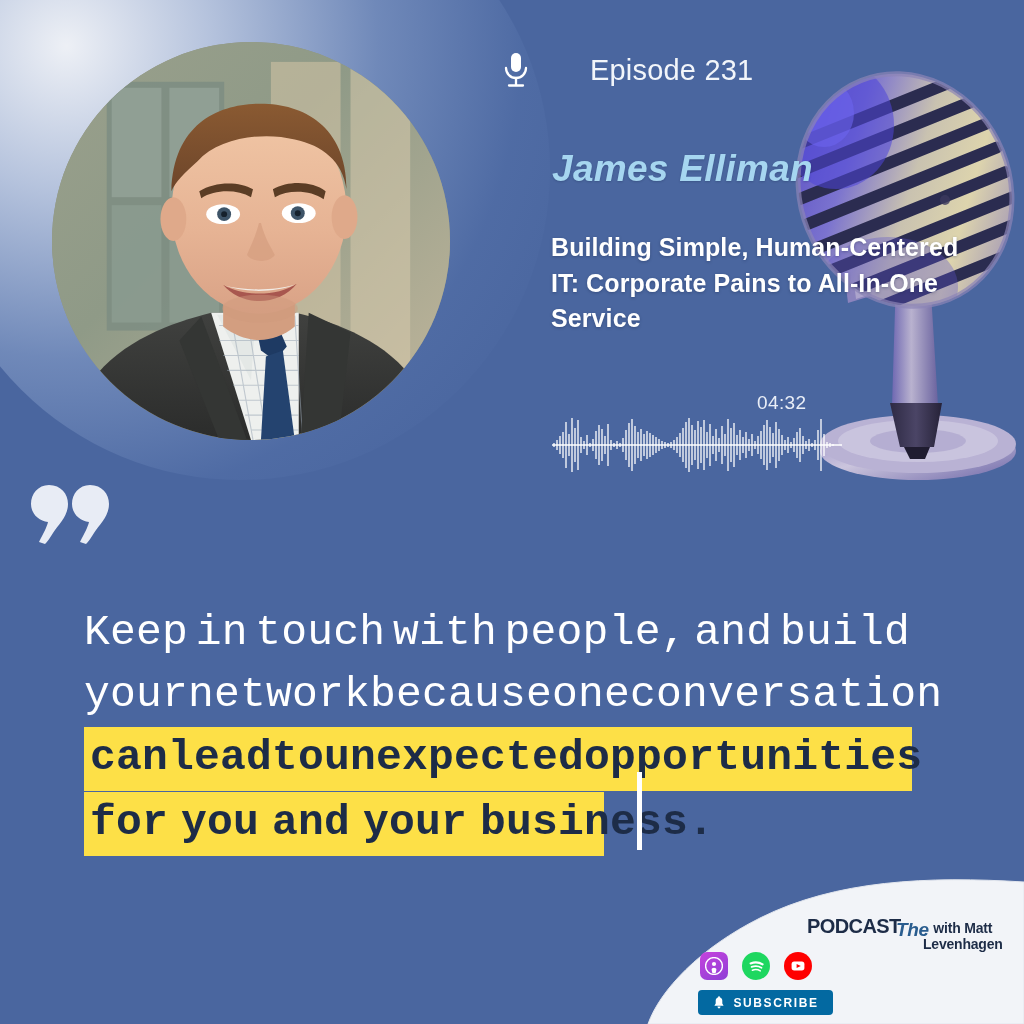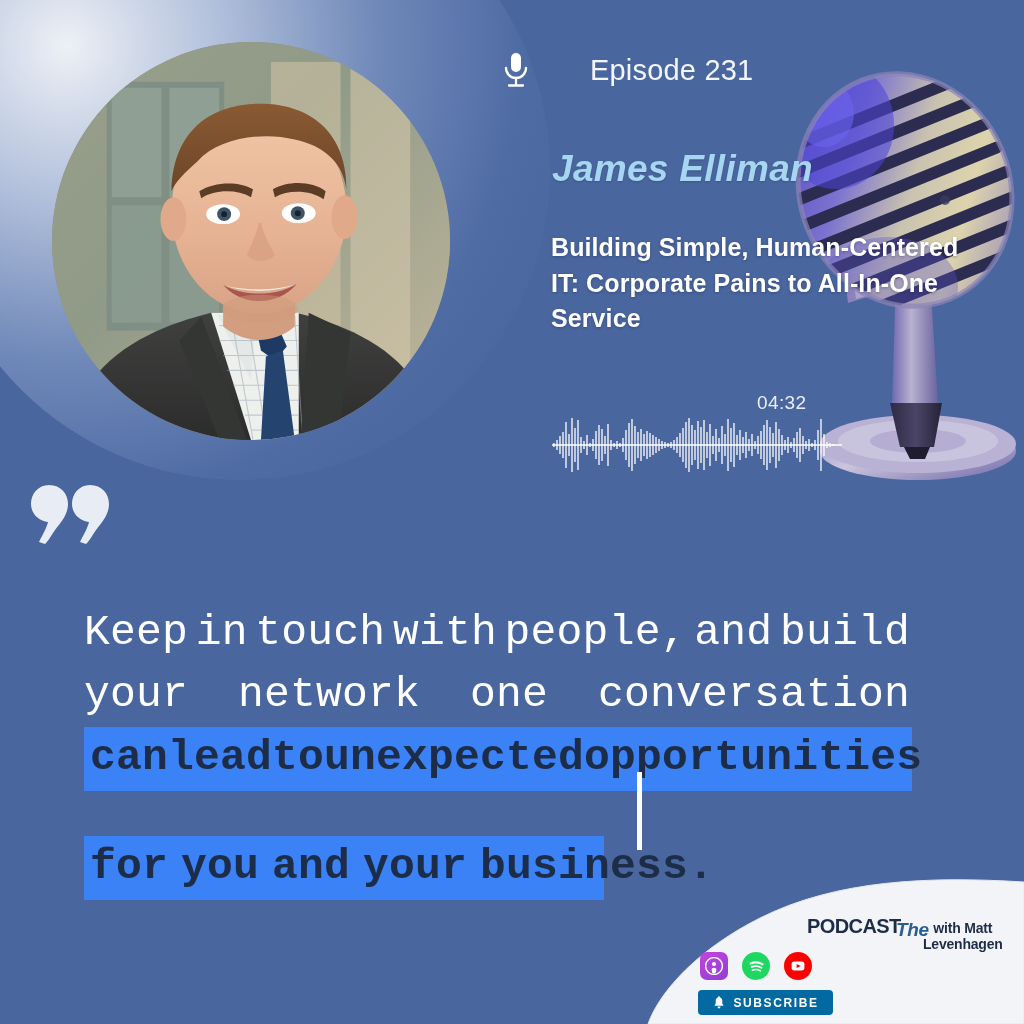--- a/index.html
+++ b/index.html
@@ -136,30 +136,30 @@
     color:#ffffff;
     font-weight:500;
     display:flex;
     justify-content:space-between;
     width:826px;
   }
   .q-hl-wrap { margin-top:1px; }
   .q-hl {
     display:inline-flex;
     justify-content:space-between;
-    background:#3b82f6;
+    background:#fde047;
     color:#1d2c47;
     font-weight:bold;
     padding:6px 6px 8px 6px;
     line-height:50px;
     font-size:43px;
     letter-spacing:0.2px;
   }
   .q-hl.full { width:828px; }
-  .q-hl.part { width:520px; justify-content:flex-start; gap:0;margin-top:44px; }
+  .q-hl.part { width:520px; justify-content:flex-start; gap:0; }
   .q-hl.part span { margin-right:13px; }
   .q-hl.part span:last-child { margin-right:0; }
   .caret {
     position:absolute;
     left:637px; top:772px;
     width:5px; height:78px;
     background:#ffffff;
   }
 
   
@@ -548,20 +548,21 @@
         <span>in</span>
         <span>touch</span>
         <span>with</span>
         <span>people,</span>
         <span>and</span>
         <span>build</span>
       </div>
     <div class="q-line q-plain">
         <span>your</span>
         <span>network</span>
+        <span>because</span>
         <span>one</span>
         <span>conversation</span>
       </div>
     <div class="q-hl-wrap">
       <span class="q-hl full">
           <span>can</span>
           <span>lead</span>
           <span>to</span>
           <span>unexpected</span>
           <span>opportunities</span>

